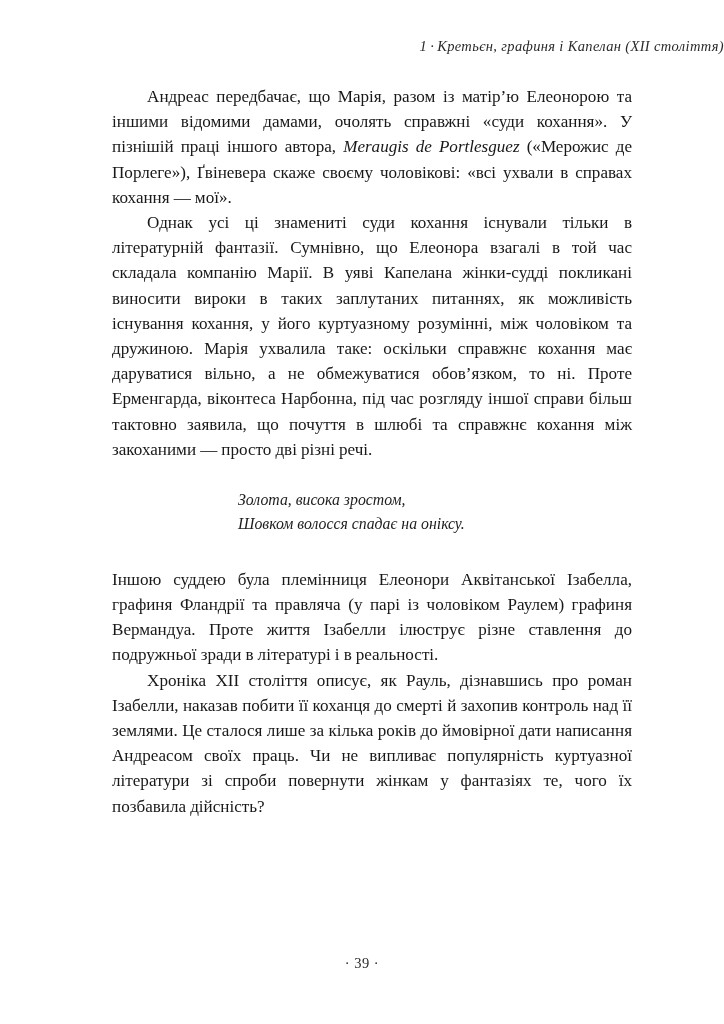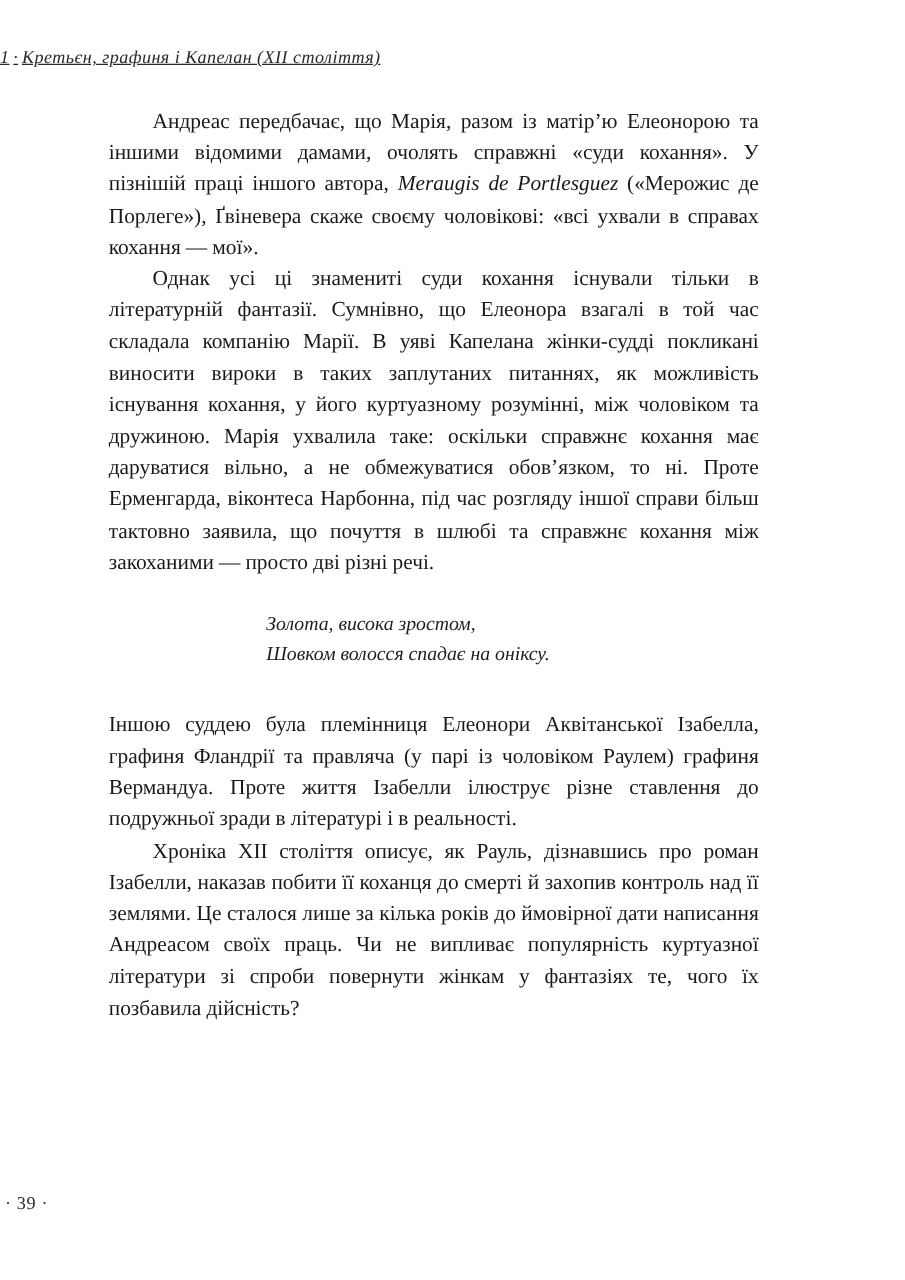--- a/index.html
+++ b/index.html
@@ -22,40 +22,39 @@
     height: 1024px;
     box-sizing: border-box;
   }
 
   
   .running-head {
     position: absolute;
     top: 38px;
     left: 0;
     width: 724px;
-    text-align: left;
+    text-align: right;
     font-style: italic;
     font-size: 14.5px;
     letter-spacing: 0.35px;
     color: #2a2a2a;
     white-space: nowrap;
-    text-decoration: underline;
   }
   .running-head .rh-num {
     font-style: italic;
   }
   .running-head .rh-sep {
     padding: 0 3px;
   }
 
   
   .textblock {
     position: absolute;
     top: 84px;
-    left: 87px;
+    left: 112px;
     width: 520px;
   }
   p.para {
     margin: 0;
     font-size: 17.1px;
     line-height: 25.2px;
     text-align: justify;
     text-justify: inter-word;
     text-indent: 2.05em;
     hyphens: manual;
@@ -81,21 +80,21 @@
   .verse .verse-line {
     white-space: nowrap;
   }
 
   
   .folio {
     position: absolute;
     bottom: 52px;
     left: 0;
     width: 724px;
-    text-align: left;
+    text-align: center;
     font-size: 14.5px;
     letter-spacing: 0.6px;
     color: #2a2a2a;
   }
   .folio .dot {
     padding: 0 4px;
   }
 </style>
 </head>
 <body>

